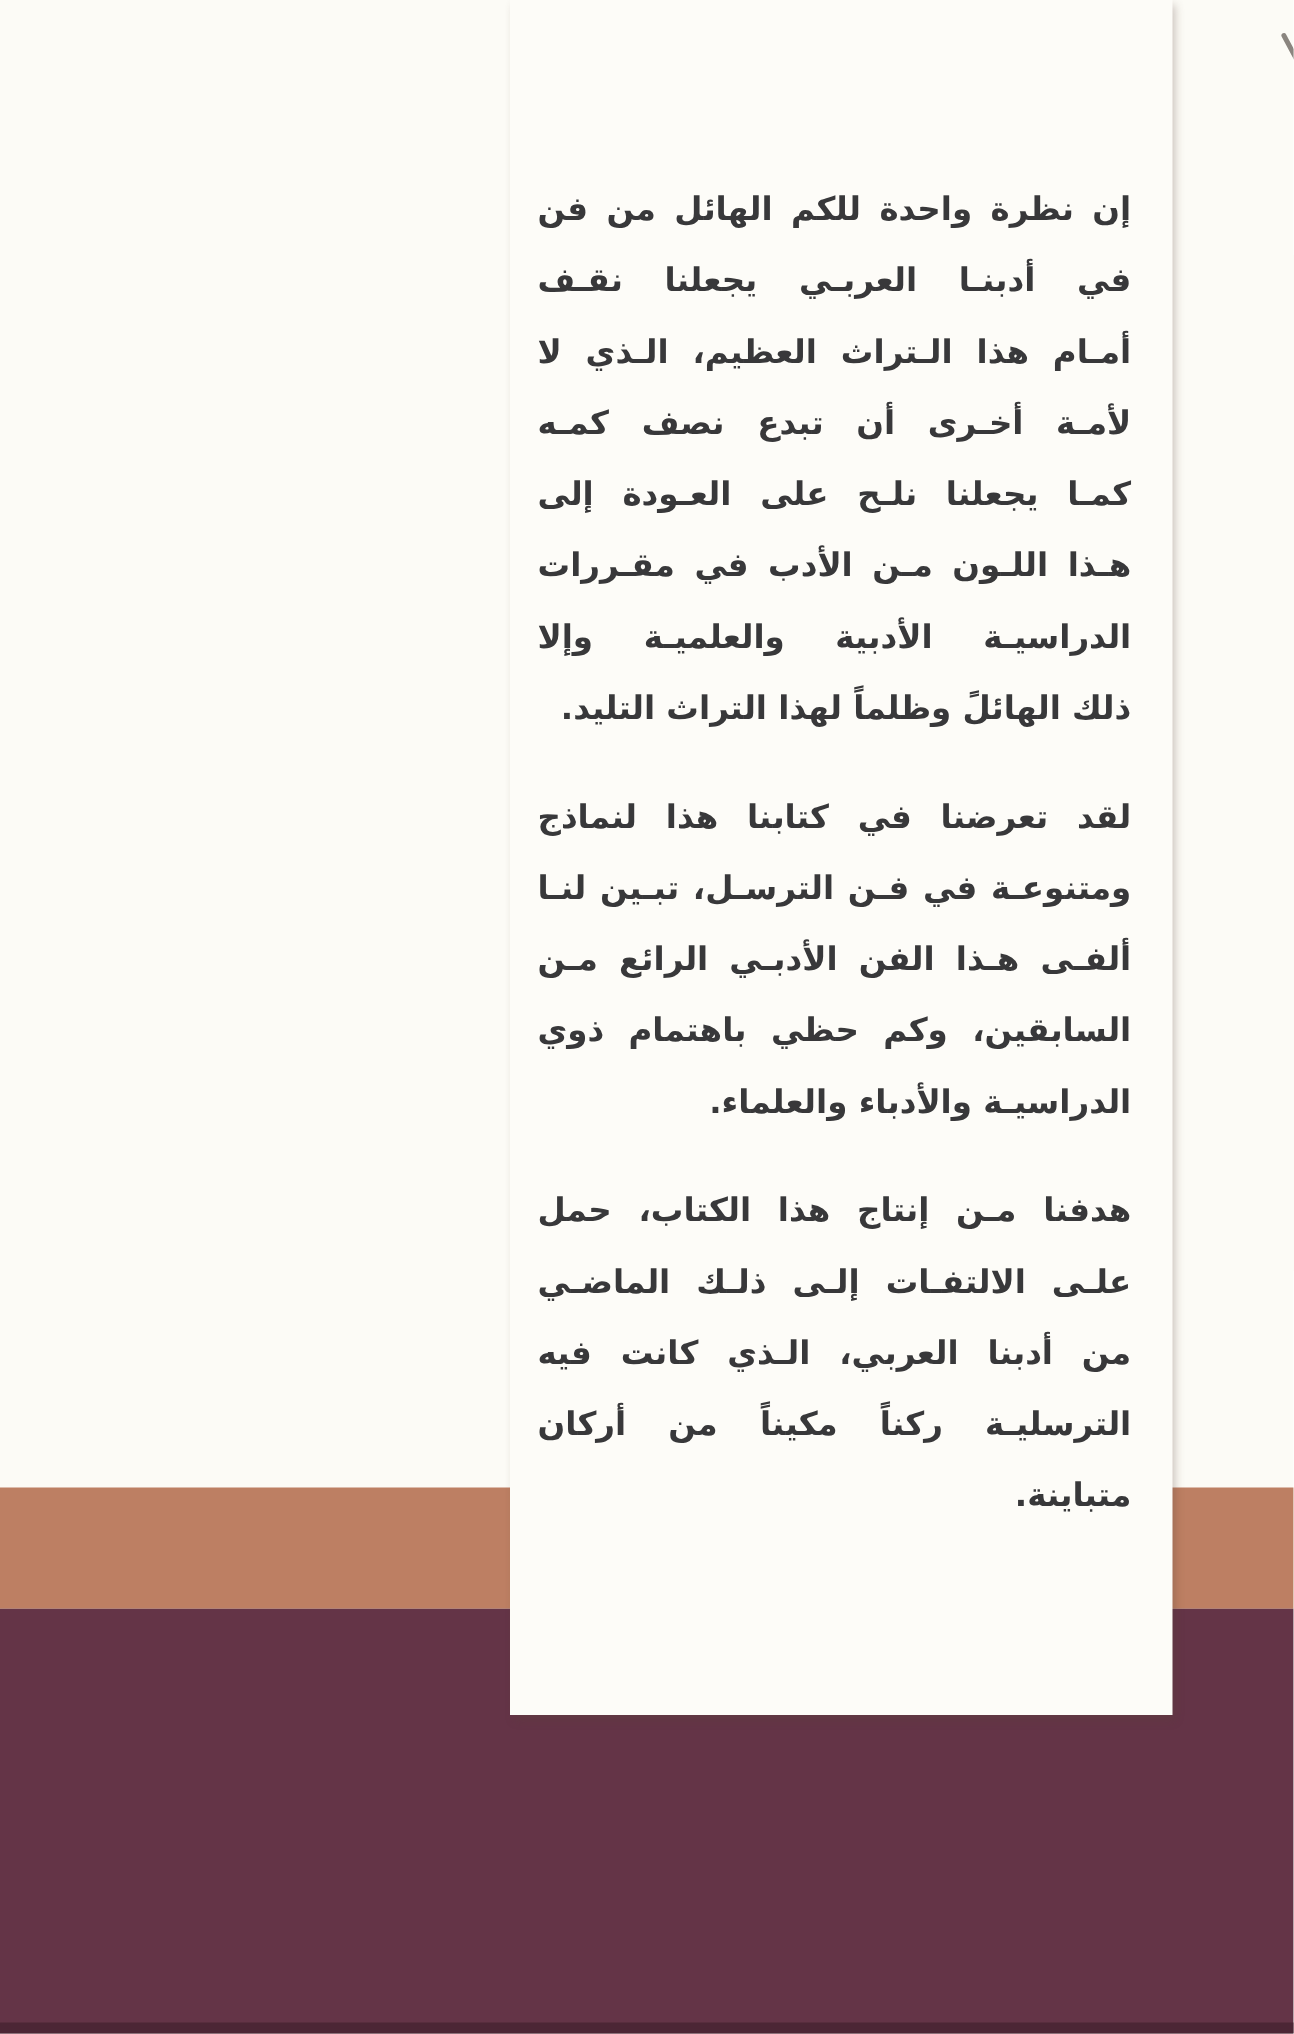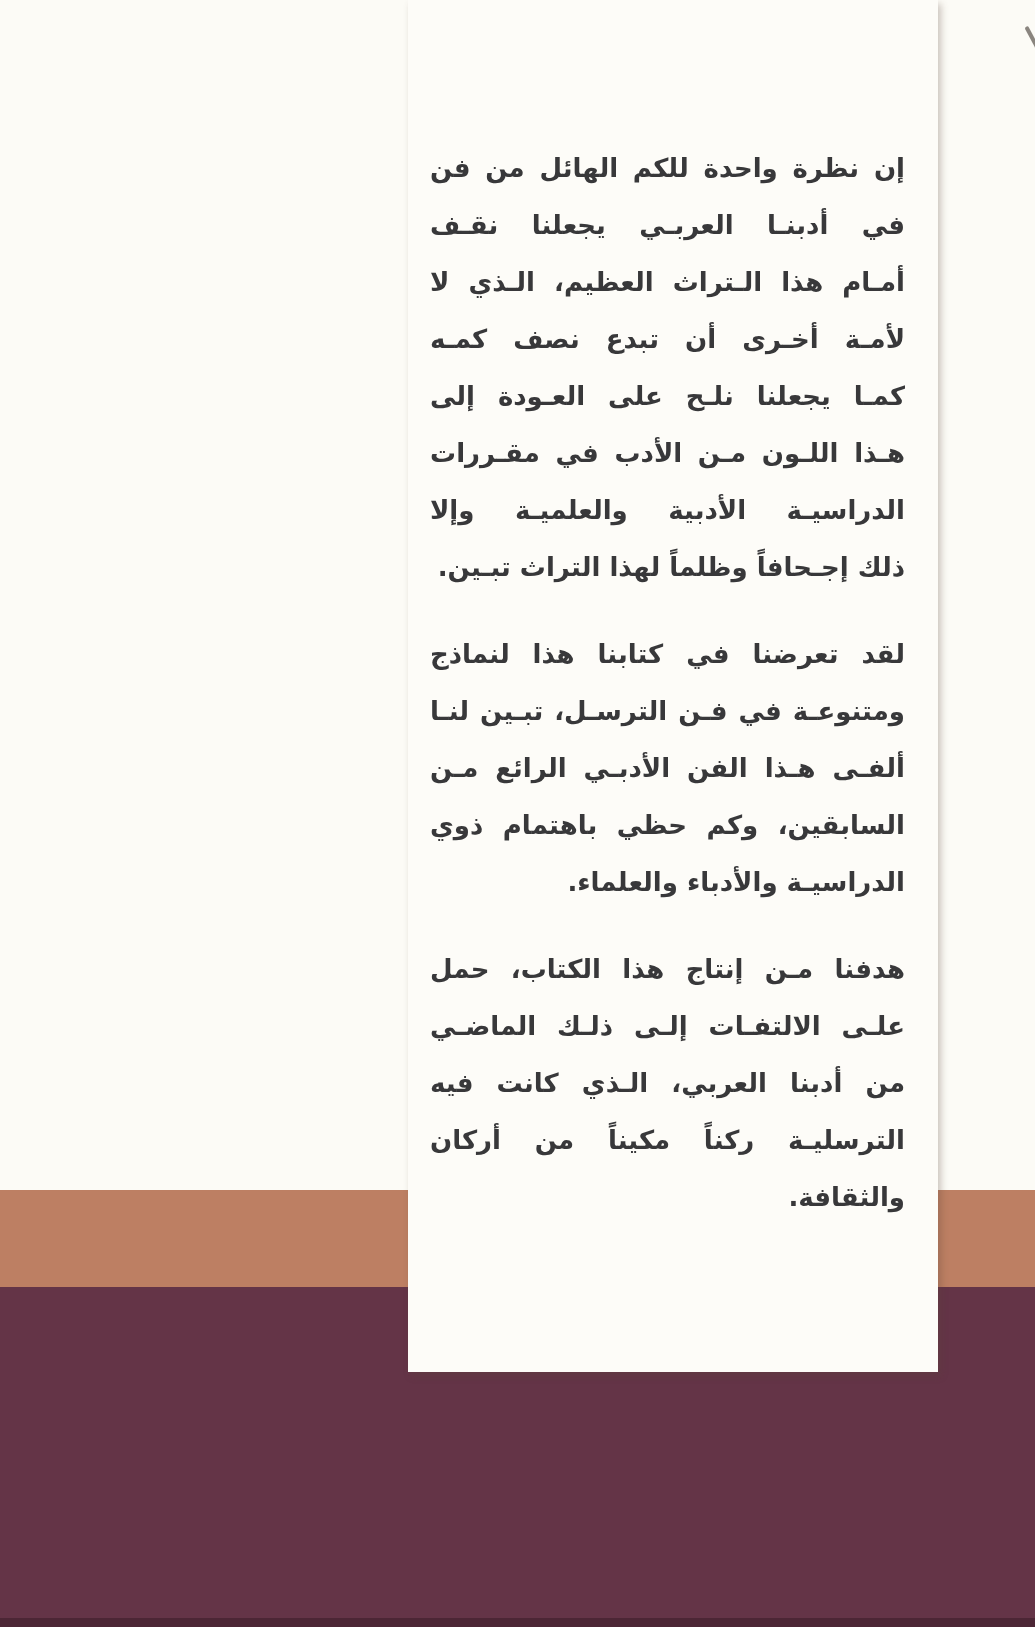--- a/index.html
+++ b/index.html
@@ -112,35 +112,35 @@
     <div class="text-block" dir="rtl">
 
       <div class="para">
         <div class="line">إن نظرة واحدة للكم الهائل من فن الترسل</div>
         <div class="line">في أدبنـا العربـي يجعلنا نقـف مشدوهين</div>
         <div class="line">أمـام هذا الـتراث العظيم، الـذي لا يمكن</div>
         <div class="line">لأمـة أخـرى أن تبدع نصف كمـه وكيفه،</div>
         <div class="line">كمـا يجعلنا نلـح على العـودة إلى إدراج</div>
         <div class="line">هـذا اللـون مـن الأدب في مقـررات كتبنـا</div>
         <div class="line">الدراسيـة الأدبية والعلميـة وإلا سيكون</div>
-        <div class="line last">ذلك إجـحافاً وظلماً لهذا التراث تبـين.</div>
+        <div class="line last">ذلك الهائلً وظلماً لهذا التراث التليد.</div>
       </div>
 
       <div class="para">
         <div class="line">لقد تعرضنا في كتابنا هذا لنماذج متباينة</div>
         <div class="line">ومتنوعـة في فـن الترسـل، تبـين لنـا كـم</div>
         <div class="line">ألفـى هـذا الفن الأدبـي الرائع مـن عناية</div>
         <div class="line">السابقين، وكم حظي باهتمام ذوي الحكم</div>
         <div class="line last">الدراسيـة والأدباء والعلماء.</div>
       </div>
 
       <div class="para">
         <div class="line">هدفنا مـن إنتاج هذا الكتاب، حمل القارئ</div>
         <div class="line">علـى الالتفـات إلـى ذلـك الماضـي الزاهر</div>
         <div class="line">من أدبنا العربي، الـذي كانت فيه الكتابة</div>
         <div class="line">الترسليـة ركناً مكيناً من أركان الحضارة</div>
-        <div class="line last">والثقافة.</div>
+        <div class="line last">متباينة.</div>
       </div>
 
     </div>
   </div>
 
 </div>
 
 </body></html>

